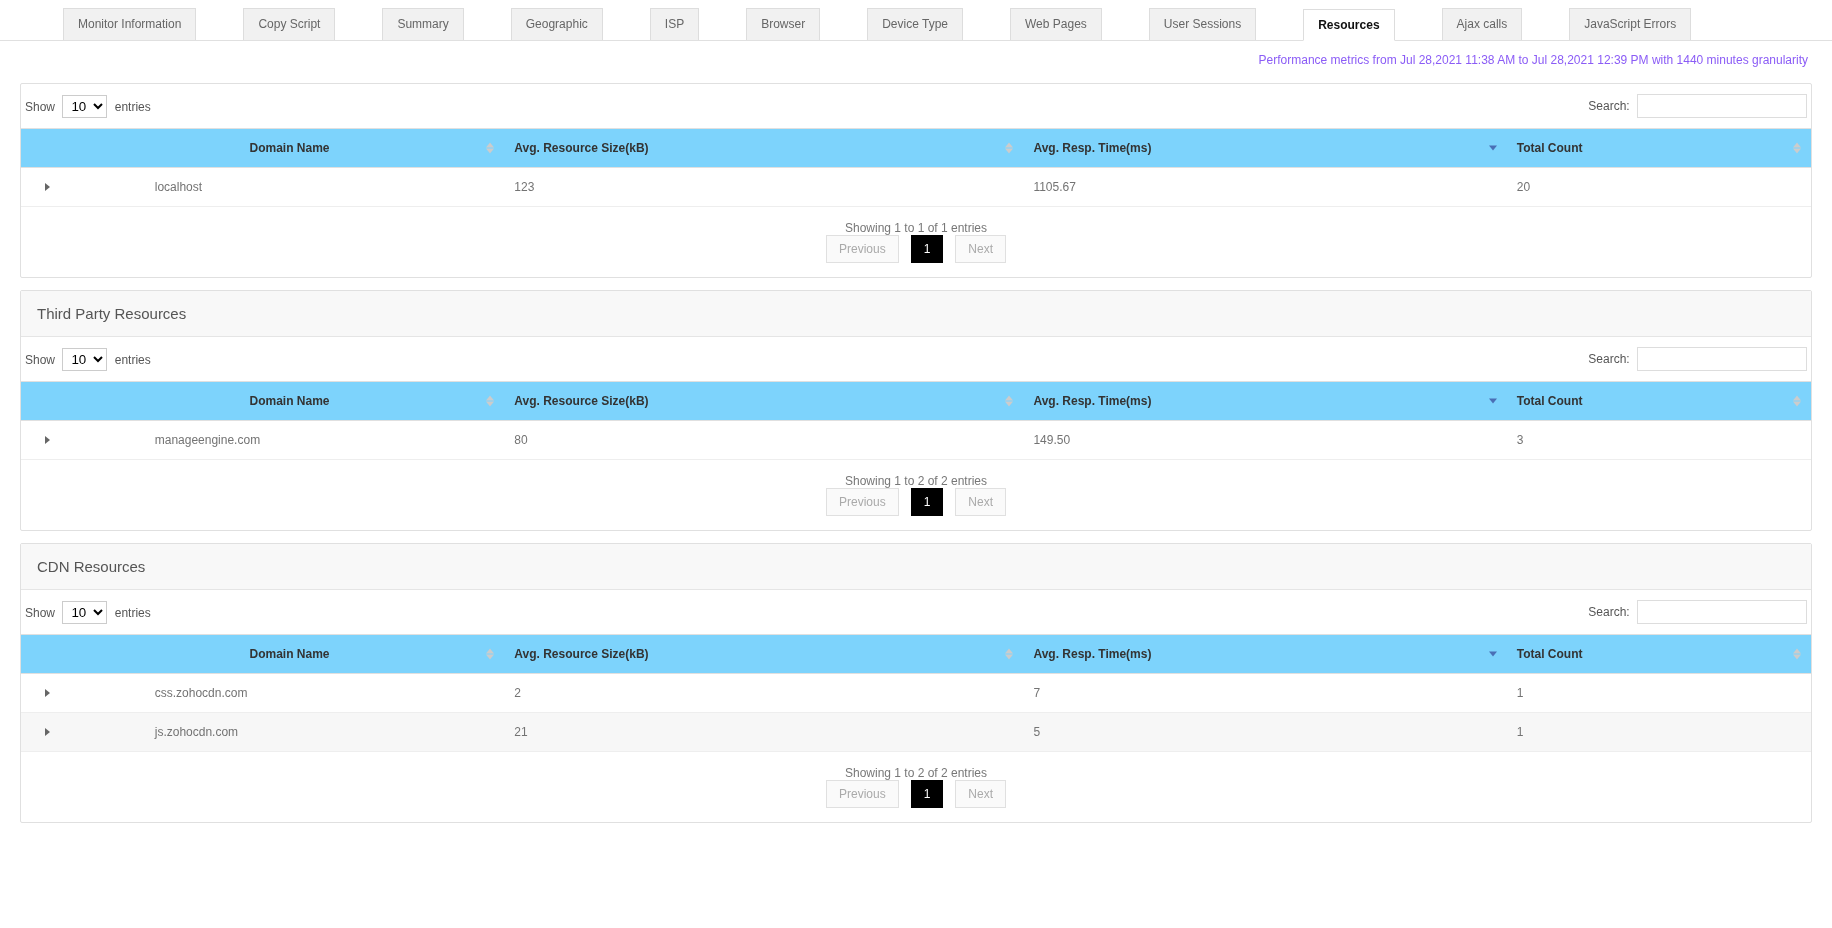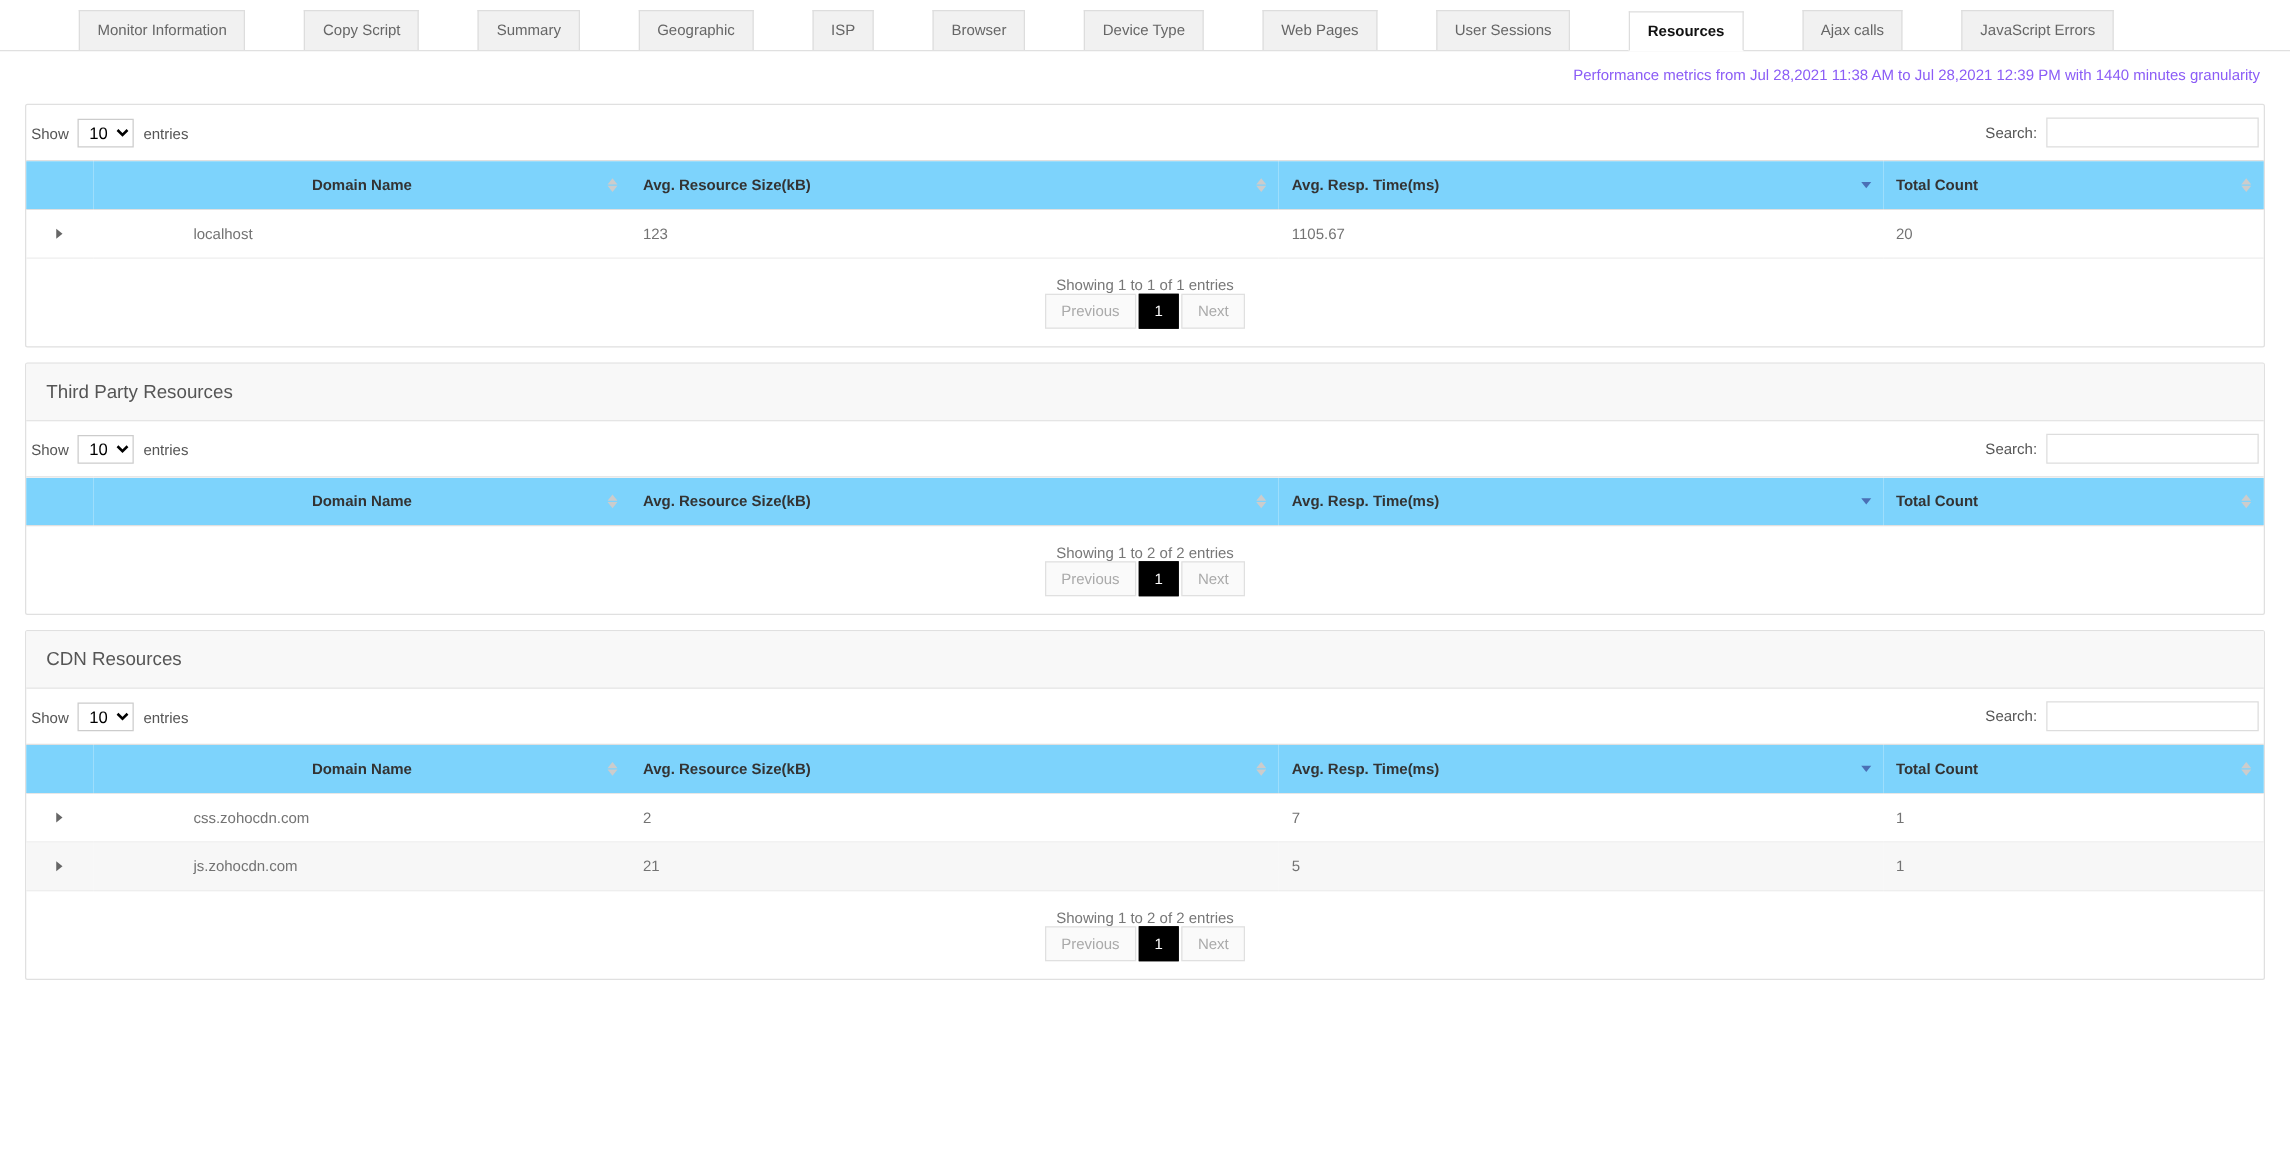--- a/index.html
+++ b/index.html
@@ -130,21 +130,21 @@
     display: flex;
     justify-content: space-between;
     align-items: center;
     padding: 14px 4px 14px 4px;
     font-size: 12px;
     color: #777;
     flex-direction: column;
   }
   .pagination {
     display: flex;
-    gap: 2px;
+    gap: 12px;
   }
   .page-btn {
     padding: 6px 12px;
     border: 1px solid #e0e0e0;
     background: #fafafa;
     color: #aaa;
     font-size: 12px;
     cursor: default;
   }
   .page-btn.current {
@@ -294,20 +294,27 @@
             <th class="col-count">
               <span>Total Count</span>
               <span class="sort">
                   <span class="arrow-up"></span>
                   <span class="arrow-down"></span>
                 </span>
             </th>
           </tr>
         </thead>
         <tbody>
+          <tr>
+            <td class="expand-col"><span class="expand-icon"></span></td>
+            <td class="col-domain">manageengine.com</td>
+            <td class="col-size">80</td>
+            <td class="col-time">149.50</td>
+            <td class="col-count">3</td>
+          </tr>
         </tbody>
       </table>
       <div class="table-footer">
         <div>Showing 1 to 2 of 2 entries</div>
         <div class="pagination">
           <div class="page-btn">Previous</div>
           <div class="page-btn current">1</div>
           <div class="page-btn">Next</div>
         </div>
       </div>

